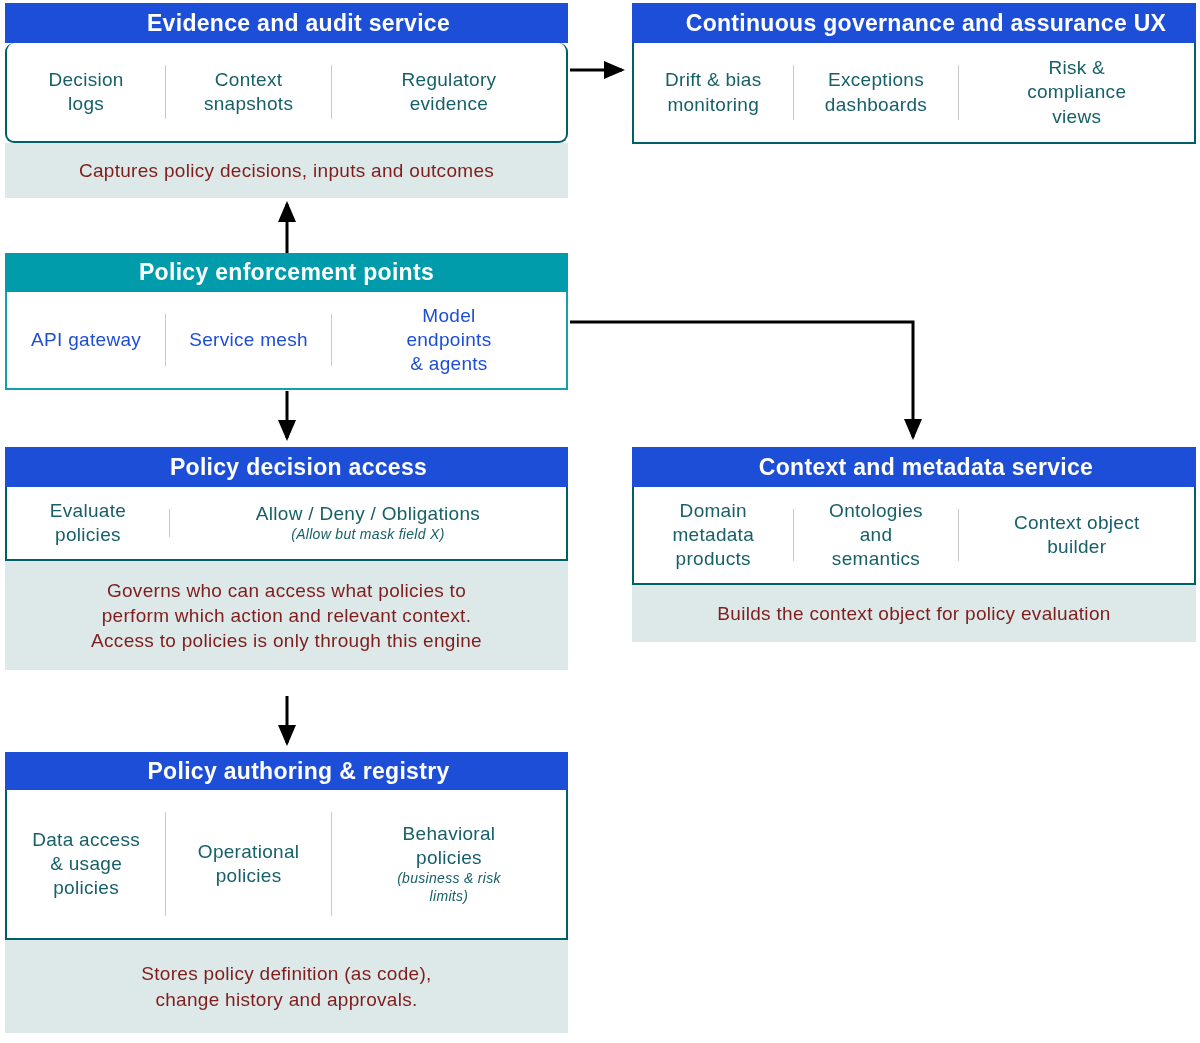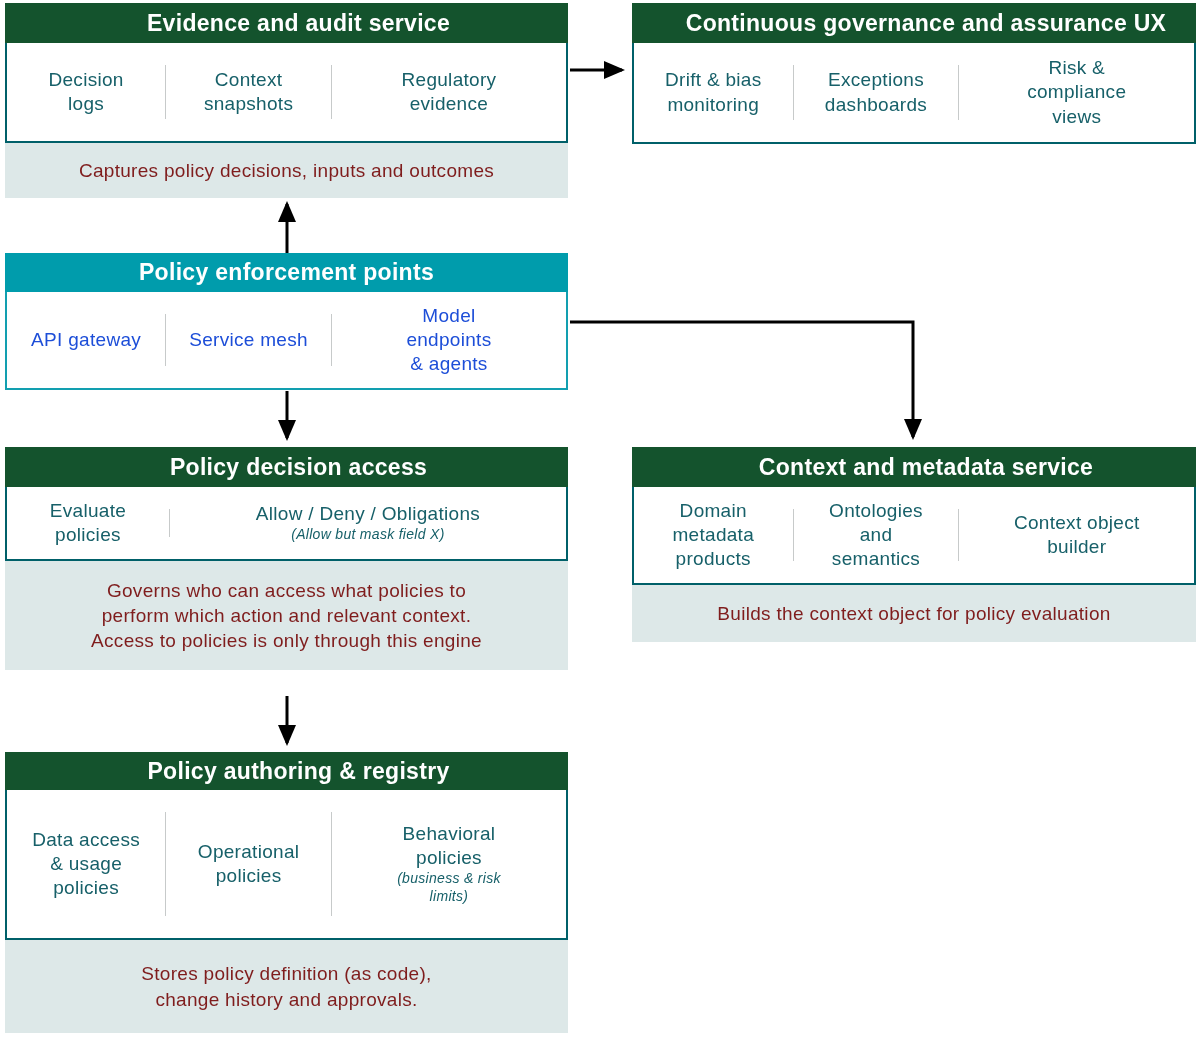--- a/index.html
+++ b/index.html
@@ -10,21 +10,21 @@
     background: #ffffff;
     font-family: "Liberation Sans", sans-serif;
     overflow: hidden;
   }
   .box { position: absolute; }
   .hdr {
     display: flex; align-items: center; justify-content: center;
     color: #ffffff; font-weight: bold; font-size: 23px; letter-spacing: 0.3px;
     text-align: center;
   }
-  .hdr.dark { background: #14532d; padding-left: 24px; }
+  .hdr.dark { background: #1d4ed8; padding-left: 24px; }
   .hdr.cyan { background: #009cac; }
   .body {
     display: flex; background: #ffffff; box-sizing: border-box;
   }
   .body.dark-border { border: 2px solid #006069; border-top: none; }
   .body.cyan-border { border: 2px solid #129fb0; border-top: none; }
   .cell {
     display: flex; flex-direction: column; align-items: center; justify-content: center;
     text-align: center; font-size: 19px; line-height: 1.28; letter-spacing: 0.3px;
     color: #176069; white-space: pre-line; padding: 4px 6px; box-sizing: border-box;
@@ -40,21 +40,21 @@
     background: #dde8e8;
     display: flex; align-items: center; justify-content: center;
     text-align: center; font-size: 19px; line-height: 1.33; letter-spacing: 0.3px;
     color: #7f1d1d; white-space: pre-line;
   }
   #arrow-layer { position: absolute; left: 0; top: 0; pointer-events: none; }
 
   
   #box-evidence   { left: 5px;   top: 3px;   width: 563px; }
   #box-evidence   .hdr  { height: 40px; }
-  #box-evidence   .body { height: 100px; }
+  #box-evidence   .body { height: 100px; border-radius: 9px; }
   #box-evidence   .foot { height: 55px; }
 
   #box-governance { left: 632px; top: 3px;   width: 564px; }
   #box-governance .hdr  { height: 40px; }
   #box-governance .body { height: 101px; }
 
   #box-enforcement { left: 5px;  top: 253px; width: 563px; }
   #box-enforcement .hdr  { height: 39px; }
   #box-enforcement .body { height: 98px; }
 

